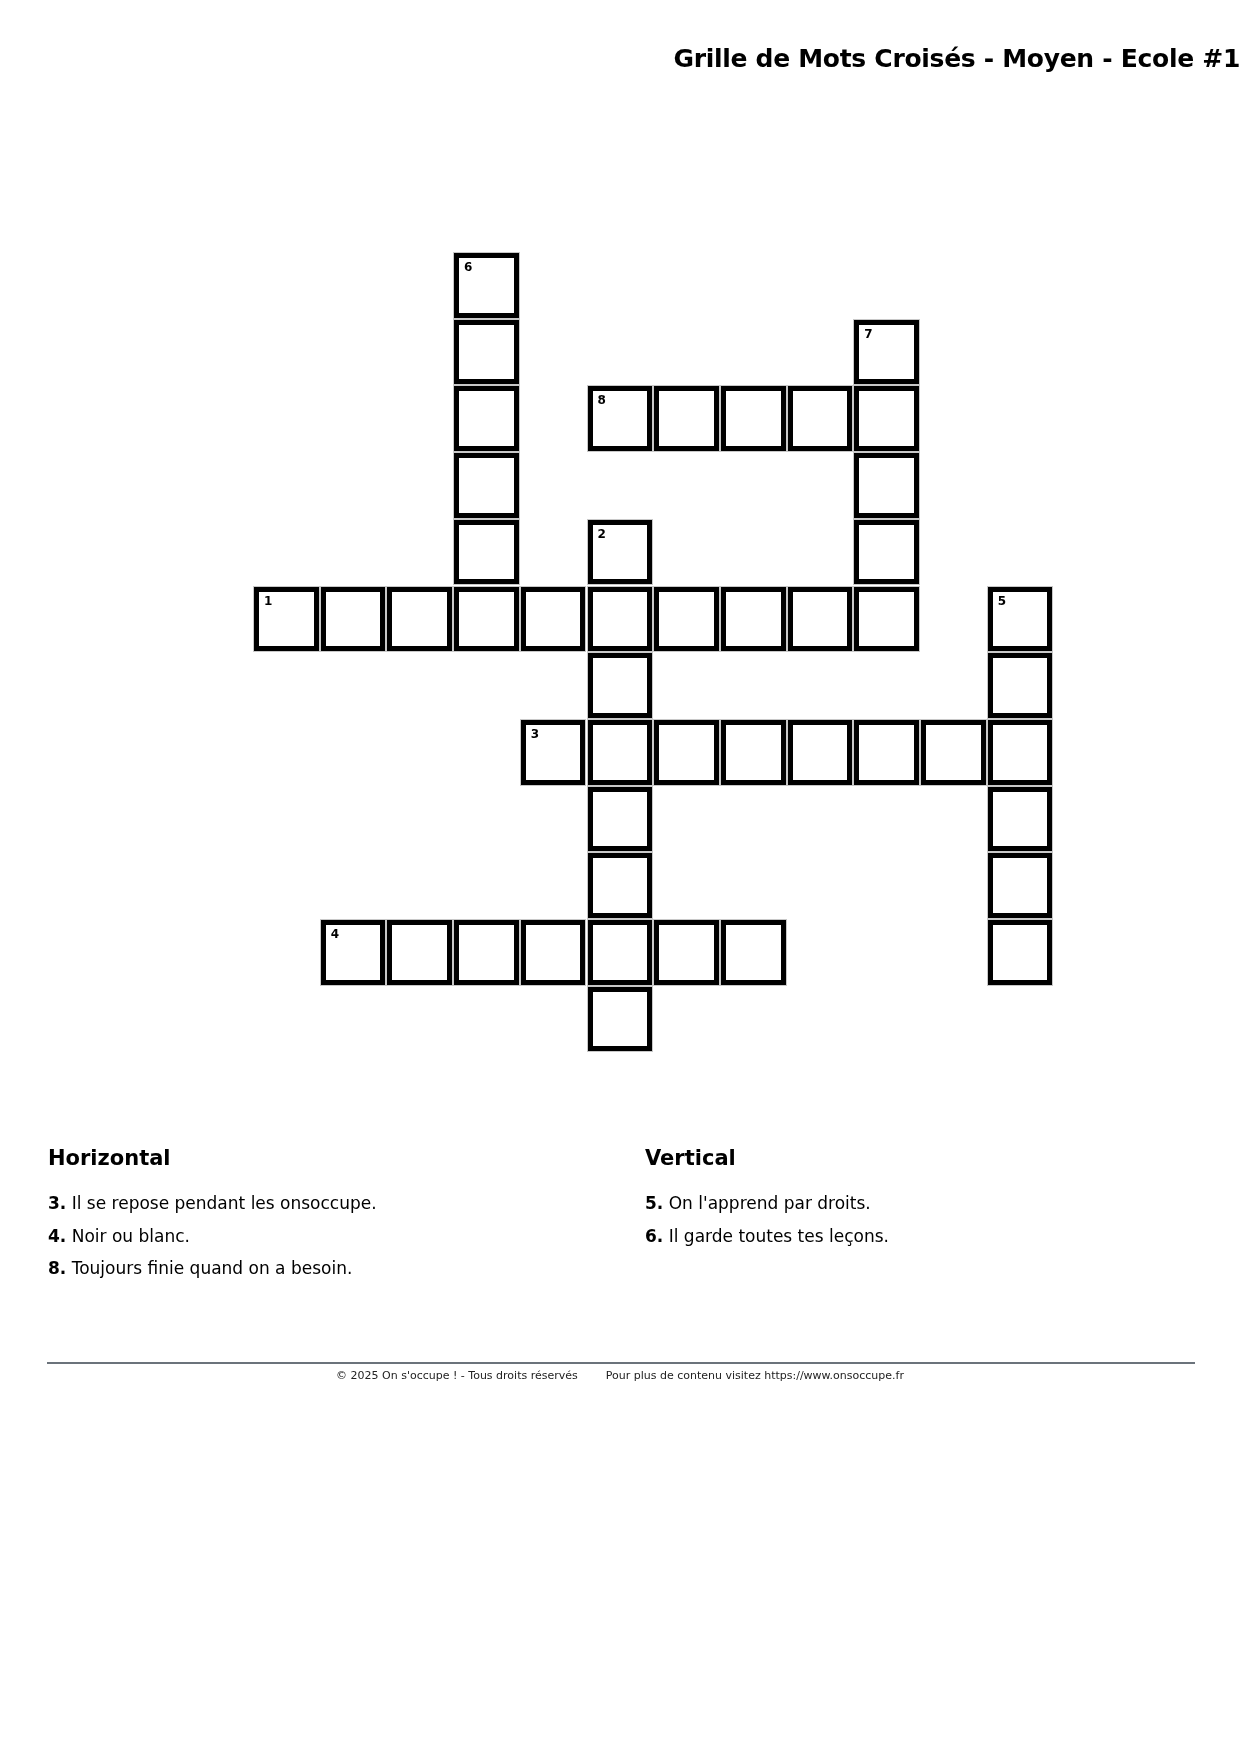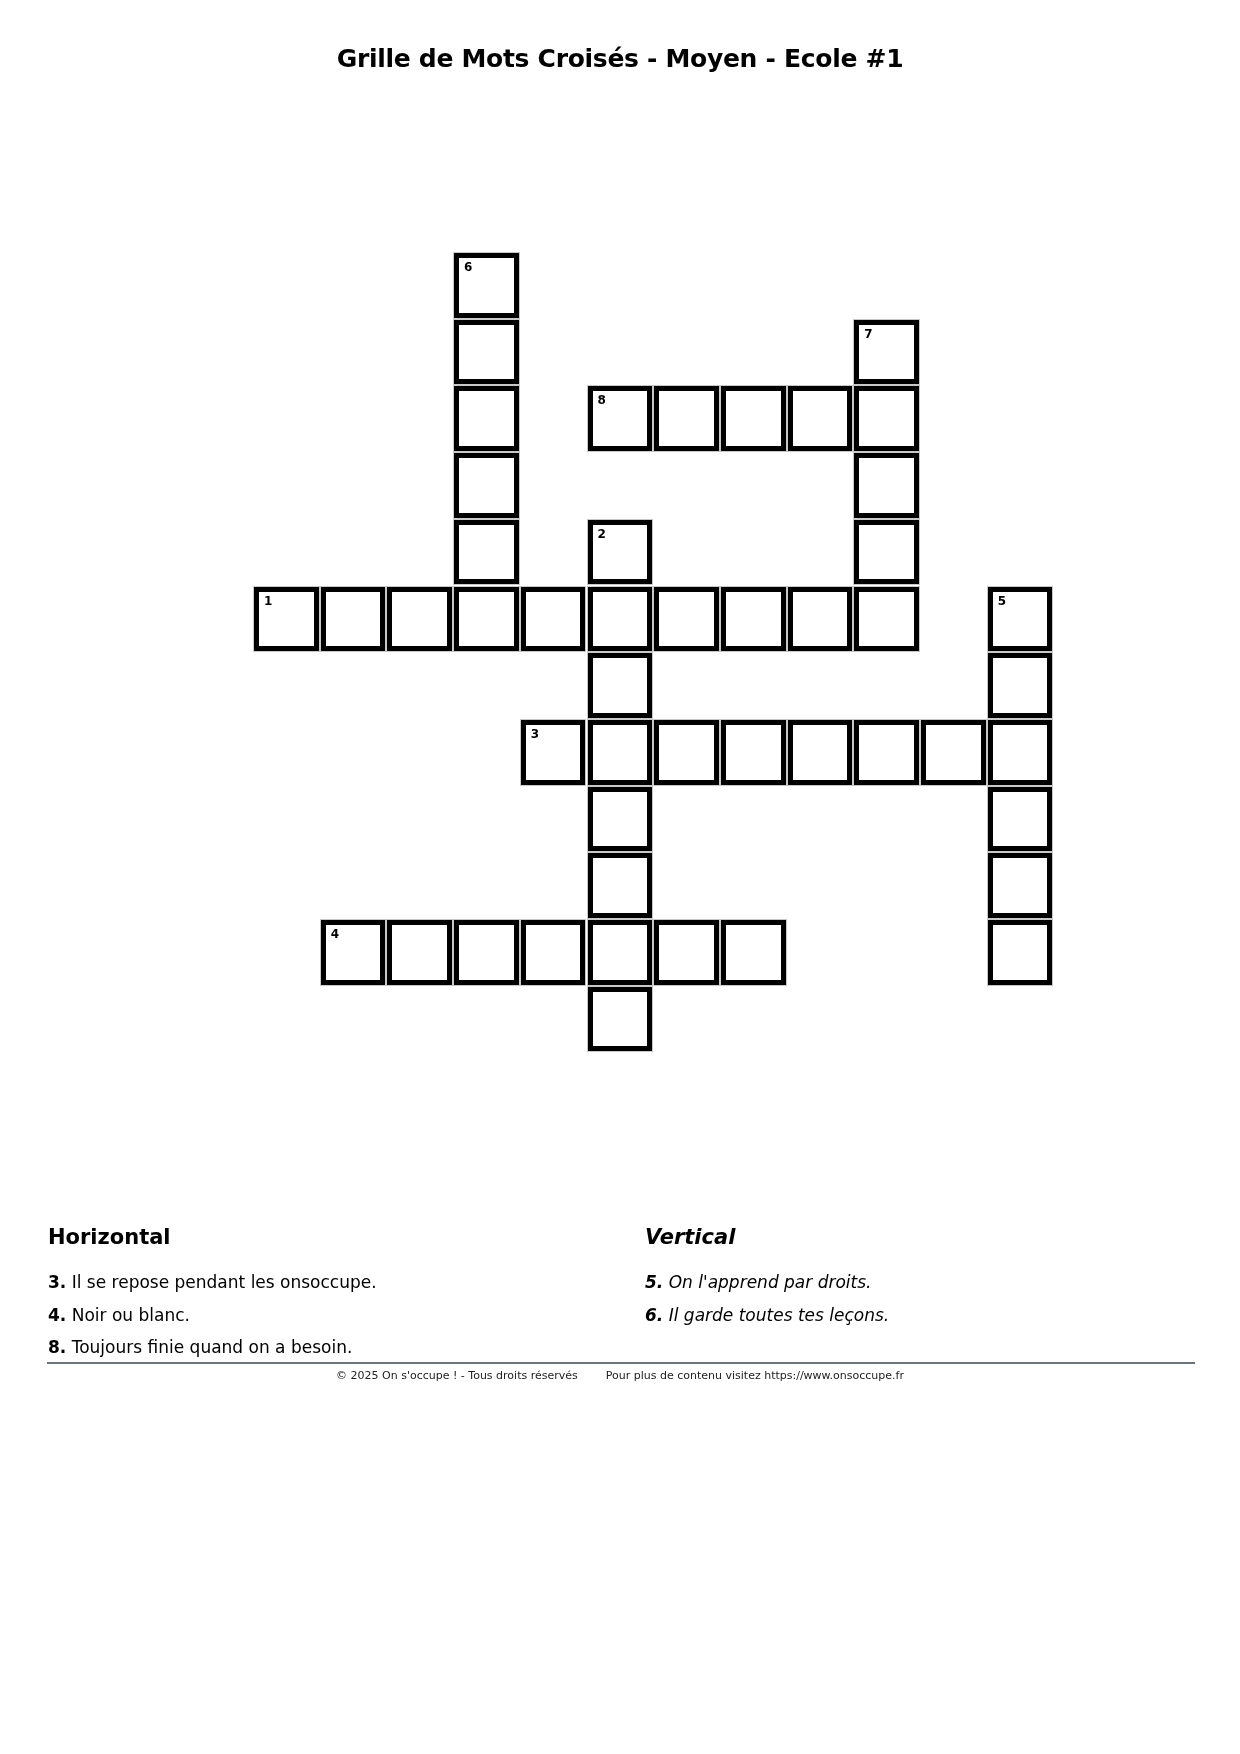--- a/index.html
+++ b/index.html
@@ -13,21 +13,21 @@
       position: relative;
       overflow: hidden;
       font-family: "DejaVu Sans", "Liberation Sans", sans-serif;
       color: #000;
     }
     .page-title {
       position: absolute;
       left: 0;
       top: 44px;
       width: 1240px;
-      text-align: center;
+      text-align: right;
       font-size: 25px;
       font-weight: bold;
       letter-spacing: -0.3px;
     }
     .grid {
       position: absolute;
       left: 253px;
       top: 252px;
       width: 800px;
       height: 800px;
@@ -50,24 +50,24 @@
       position: absolute;
       left: 5px;
       top: 3px;
       font-size: 12px;
       font-weight: bold;
       font-family: "DejaVu Sans", sans-serif;
       line-height: 1;
     }
     .clues {
       position: absolute;
-      top: 1225px;
+      top: 1146px;
     }
     .clues.horizontal { left: 48px; }
-    .clues.vertical { left: 645px; font-style: italic; }
+    .clues.vertical { left: 645px; }
     .clues h2 {
       margin: 0 0 16px 0;
       font-size: 21px;
       font-weight: bold;
       line-height: 1.2;
     }
     .clue {
       font-size: 17px;
       line-height: 32.5px;
       white-space: nowrap;

